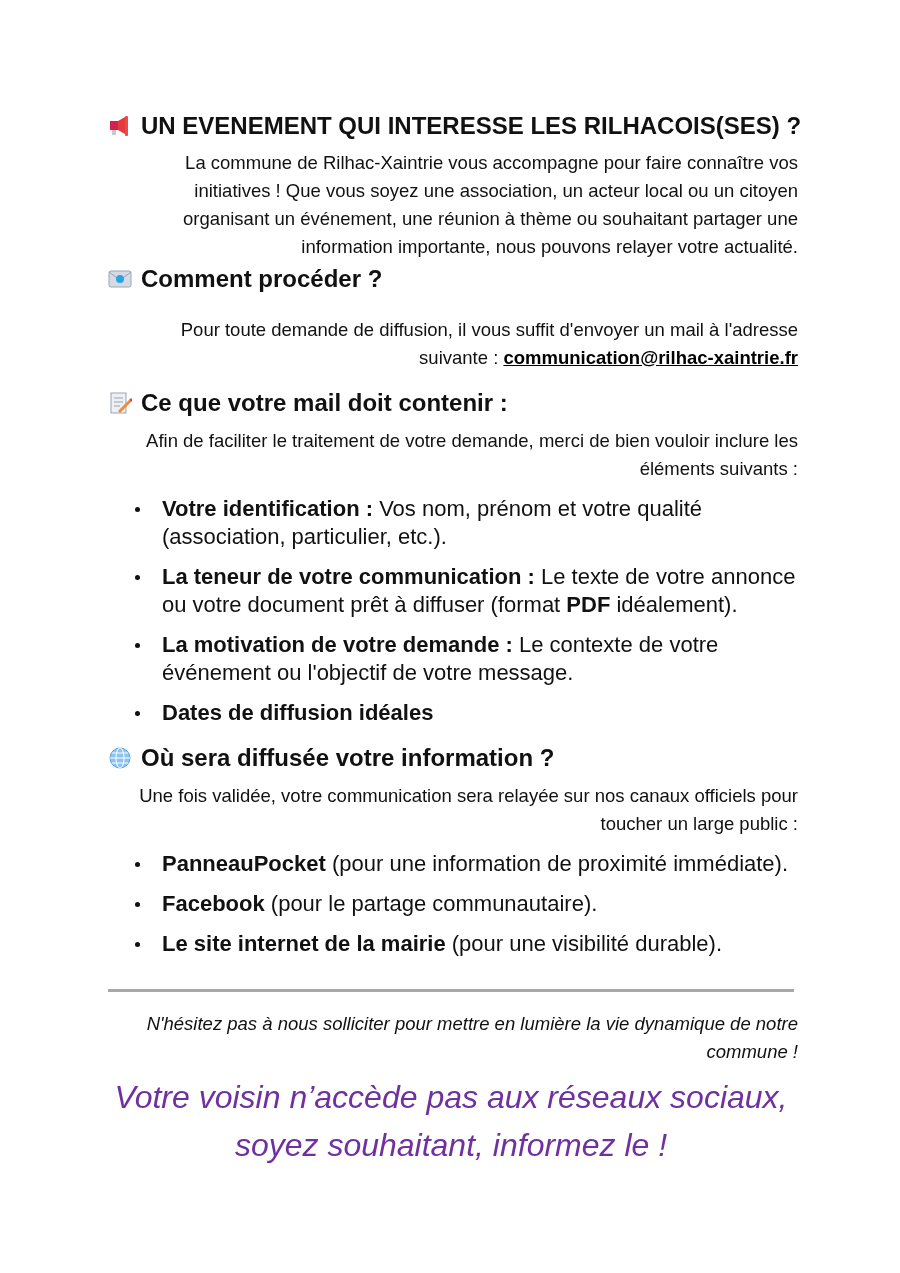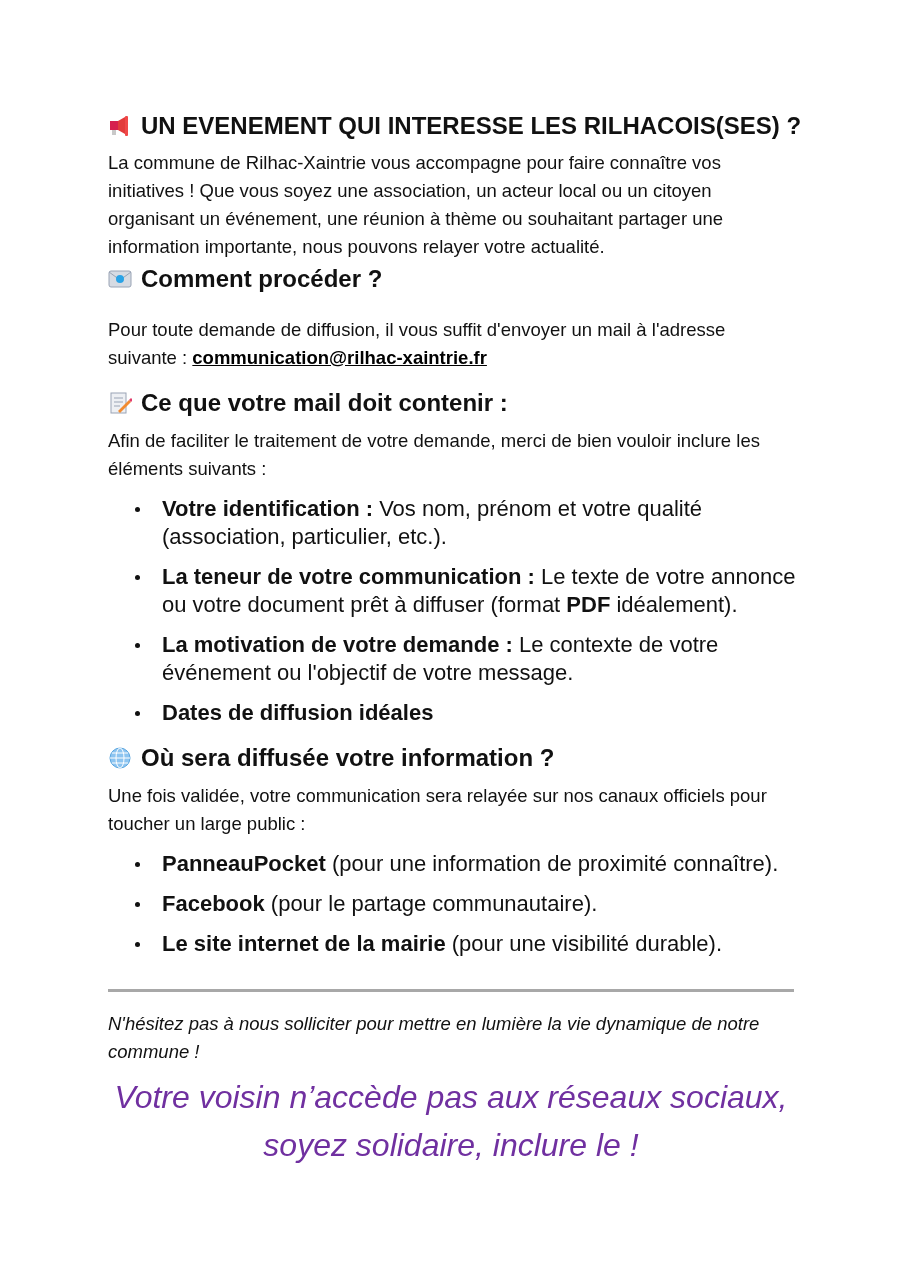--- a/index.html
+++ b/index.html
@@ -1,21 +1,21 @@
 <!DOCTYPE html>
 <html><head>
 <meta charset="utf-8">
 <style>
   html, body { margin: 0; padding: 0; background: #ffffff; }
   body { width: 900px; height: 1273px; position: relative; overflow: hidden;
          font-family: "Liberation Sans", sans-serif; color: #111111; }
   .page { position: absolute; left: 108px; top: 0; width: 690px; }
   .h { position: absolute; left: 0; font-weight: bold; font-size: 24px; display: flex; align-items: center; white-space: nowrap; }
   .h .ico { width: 24px; height: 22px; margin-right: 9px; display: inline-block; position: relative; }
-  .p { position: absolute; left: 0; width: 690px; font-size: 18.5px; line-height: 28px; }
+  .p { position: absolute; left: 0; width: 690px; font-size: 18.5px; line-height: 28px; text-align: right; }
   .li { position: absolute; left: 0; width: 690px; font-size: 22px; line-height: 28px; padding-left: 54px; box-sizing: border-box; }
   .li .dot { position: absolute; left: 27px; top: 12px; width: 5px; height: 5px; border-radius: 50%; background: #111; }
   a.mail { color: #000000; font-weight: bold; text-decoration: underline; }
   .rule { position: absolute; left: 0; top: 989px; width: 686px; height: 3px; background: #a8a8a8; }
   .it { font-style: italic; }
   .slogan { position: absolute; left: 0; width: 686px; text-align: center; font-style: italic; color: #7030a0; font-size: 32px; }
 </style>
 </head>
 <body>
 
@@ -77,23 +77,23 @@
           <line x1="2" y1="11" x2="22" y2="11" stroke="#fff"></line>
           <line x1="4" y1="6" x2="20" y2="6" stroke="#fff"></line>
           <line x1="4" y1="16" x2="20" y2="16" stroke="#fff"></line>
         </svg>
     </span>
     <span>Où sera diffusée votre information ?</span>
   </div>
 
   <div class="p" style="top:782px;">Une fois validée, votre communication sera relayée sur nos canaux officiels pour toucher un large public :</div>
 
-  <div class="li" style="top:850px;"><span class="dot"></span><b>PanneauPocket</b><span> (pour une information de proximité connaître).</span></div>
+  <div class="li" style="top:850px;"><span class="dot"></span><b>PanneauPocket</b><span> (pour une information de proximité immédiate).</span></div>
   <div class="li" style="top:890px;"><span class="dot"></span><b>Facebook</b><span> (pour le partage communautaire).</span></div>
   <div class="li" style="top:930px;"><span class="dot"></span><b>Le site internet de la mairie</b><span> (pour une visibilité durable).</span></div>
 
   <div class="rule"></div>
 
   <div class="p it" style="top:1010px;">N'hésitez pas à nous solliciter pour mettre en lumière la vie dynamique de notre commune !</div>
 
   <div class="slogan" style="top:1079px;">Votre voisin n’accède pas aux réseaux sociaux,</div>
-  <div class="slogan" style="top:1127px;">soyez solidaire, inclure le !</div>
+  <div class="slogan" style="top:1127px;">soyez souhaitant, informez le !</div>
 </div>
 
 </body></html>

